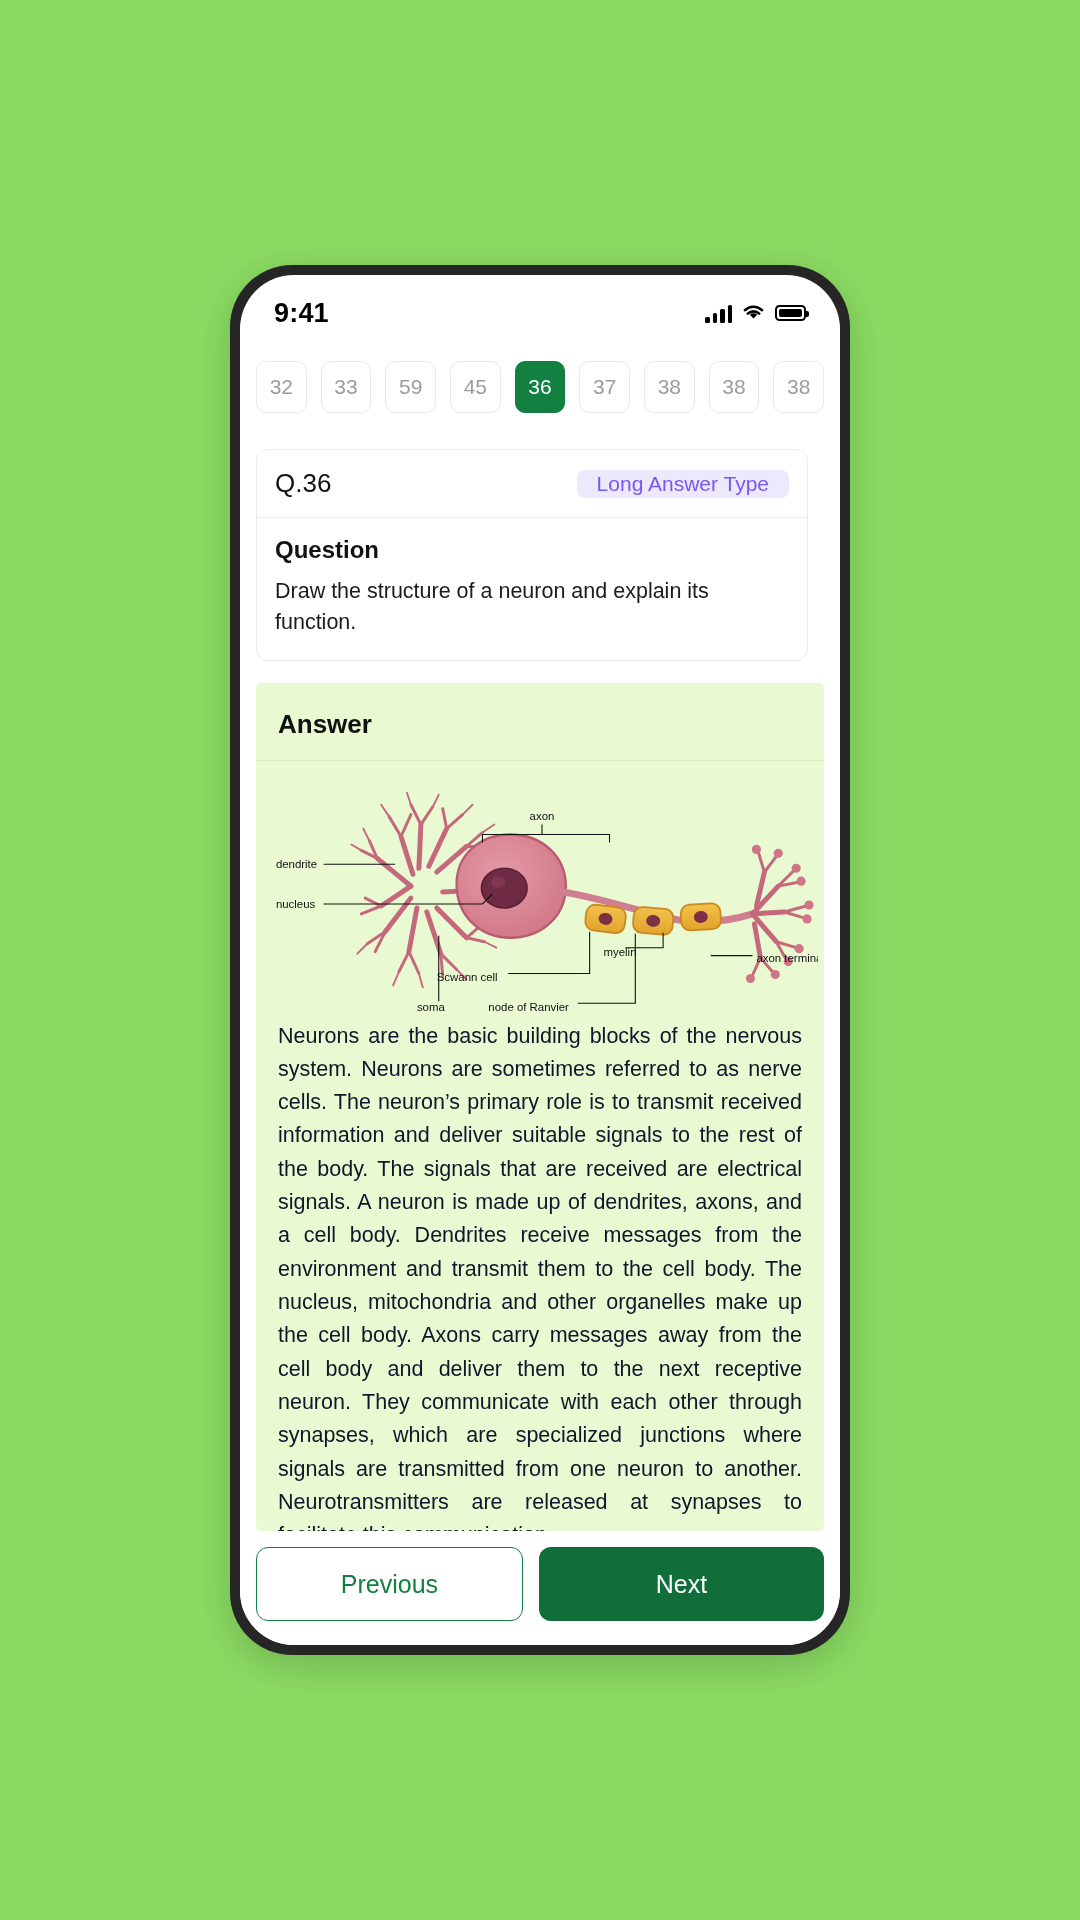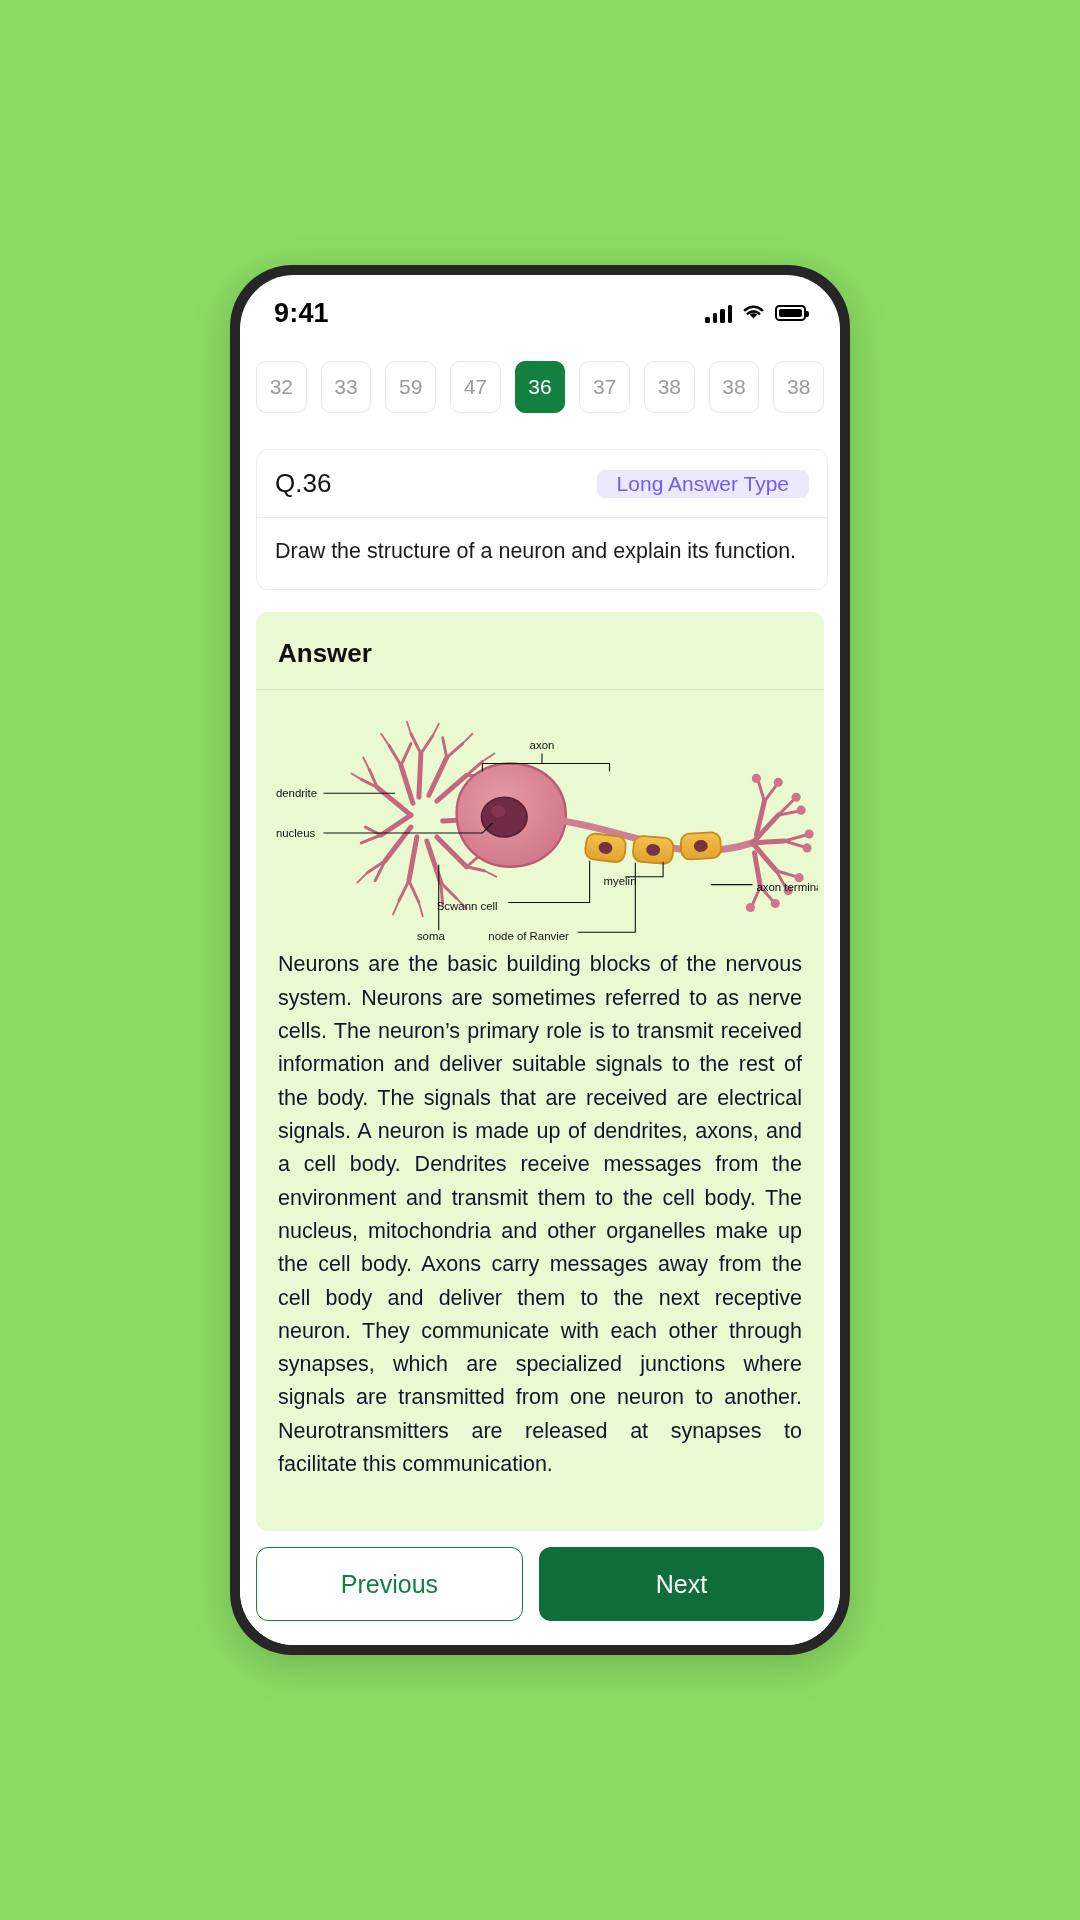--- a/index.html
+++ b/index.html
@@ -62,41 +62,41 @@
     flex:1 1 0; height:52px;
     border:1px solid #e9e9ec; border-radius:10px;
     background:#fff;
     display:flex; align-items:center; justify-content:center;
     font-size:21px; color:#9b9ba1; font-weight:400;
   }
   .qnum.active { background:#128041; border-color:#128041; color:#fff; font-weight:500; }
 
   
   #question-card {
-    margin:36px 12px 0 16px;
+    margin:36px 32px 0 16px;
     border:1px solid #ececee; border-radius:12px;
     background:#fff; overflow:hidden; flex:0 0 auto;
   }
   #question-card-head {
     display:flex; align-items:center; justify-content:space-between;
     padding:18px 18px; border-bottom:1px solid #ececee;
   }
   #q-number { font-size:26px; font-weight:500; color:#121212; }
   #q-type-badge {
     background:#ece9fd; color:#7659f0;
     font-size:21px; padding:2px 20px; border-radius:8px;
   }
   #question-body { padding:18px 18px 22px 18px; }
   #question-label { font-size:24px; font-weight:600; color:#121212; margin-bottom:12px; }
   #question-text { font-size:21.5px; color:#1b1b1b; line-height:1.45; }
 
   
   #answer-card {
     margin:22px 16px 0 16px;
-    background:#e9f9d2; border-radius:12px;
+    background:#e9f9d2; border-radius:5px;
     flex:1 1 auto; overflow:hidden;
     display:flex; flex-direction:column;
   }
   #answer-head { padding:26px 22px 20px 22px; border-bottom:1px solid #d6ecbb; }
   #answer-title { font-size:26px; font-weight:700; color:#111; }
 
   
   #neuron-figure { padding:6px 6px 0 6px; flex:0 0 auto; }
   #neuron-figure svg { display:block; width:100%; height:auto; }
   .dlabel { font-family:"Liberation Sans", sans-serif; font-size:11.5px; fill:#111; }
@@ -157,34 +157,35 @@
         <span class="batt">
             <span></span>
           </span>
       </div>
     </div>
 
     <div id="qnum-strip">
       <div class="qnum">32</div>
       <div class="qnum">33</div>
       <div class="qnum">59</div>
-      <div class="qnum">47</div>
+      <div class="qnum">45</div>
       <div class="qnum active">36</div>
       <div class="qnum">37</div>
       <div class="qnum">38</div>
       <div class="qnum">38</div>
       <div class="qnum">38</div>
     </div>
 
     <div id="question-card">
       <div id="question-card-head">
         <div id="q-number">Q.36</div>
         <div id="q-type-badge">Long Answer Type</div>
       </div>
       <div id="question-body">
+        <div id="question-label">Question</div>
         <div id="question-text">Draw the structure of a neuron and explain its function.</div>
       </div>
     </div>
 
     <div id="answer-card">
       <div id="answer-head">
         <div id="answer-title">Answer</div>
       </div>
 
       <div id="neuron-figure">

